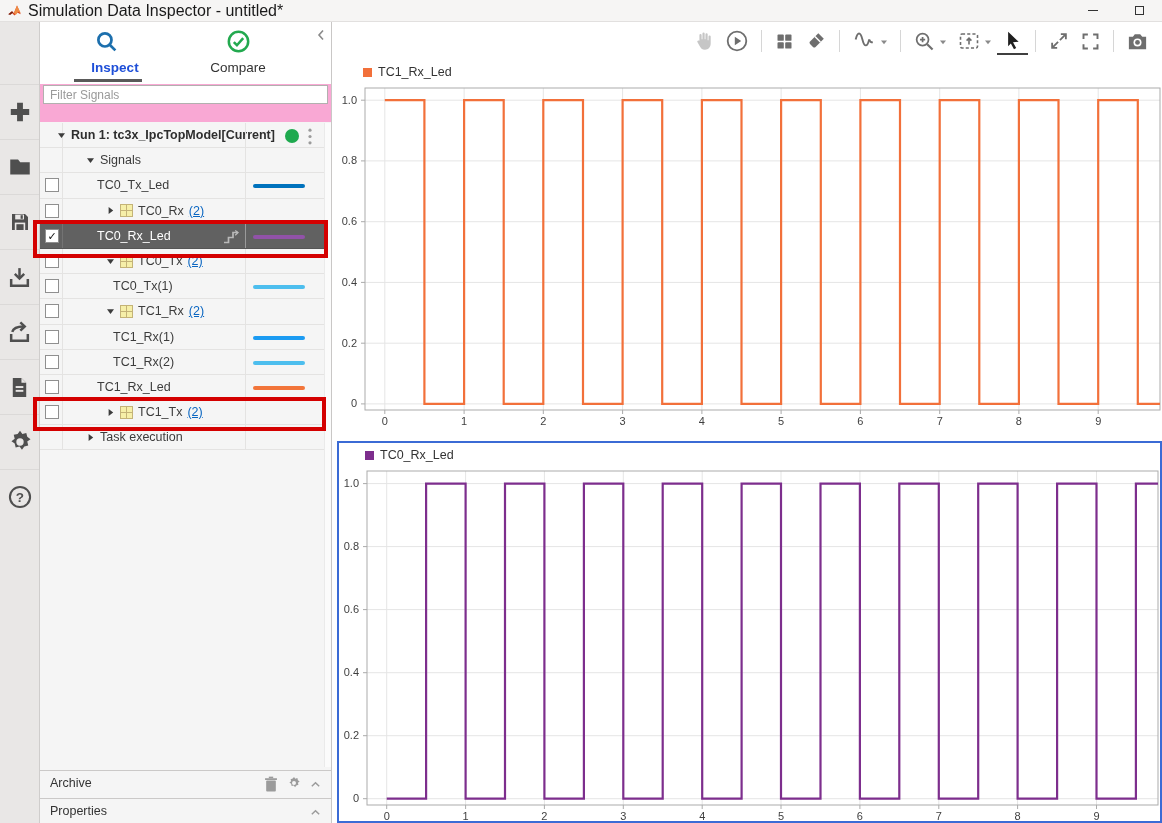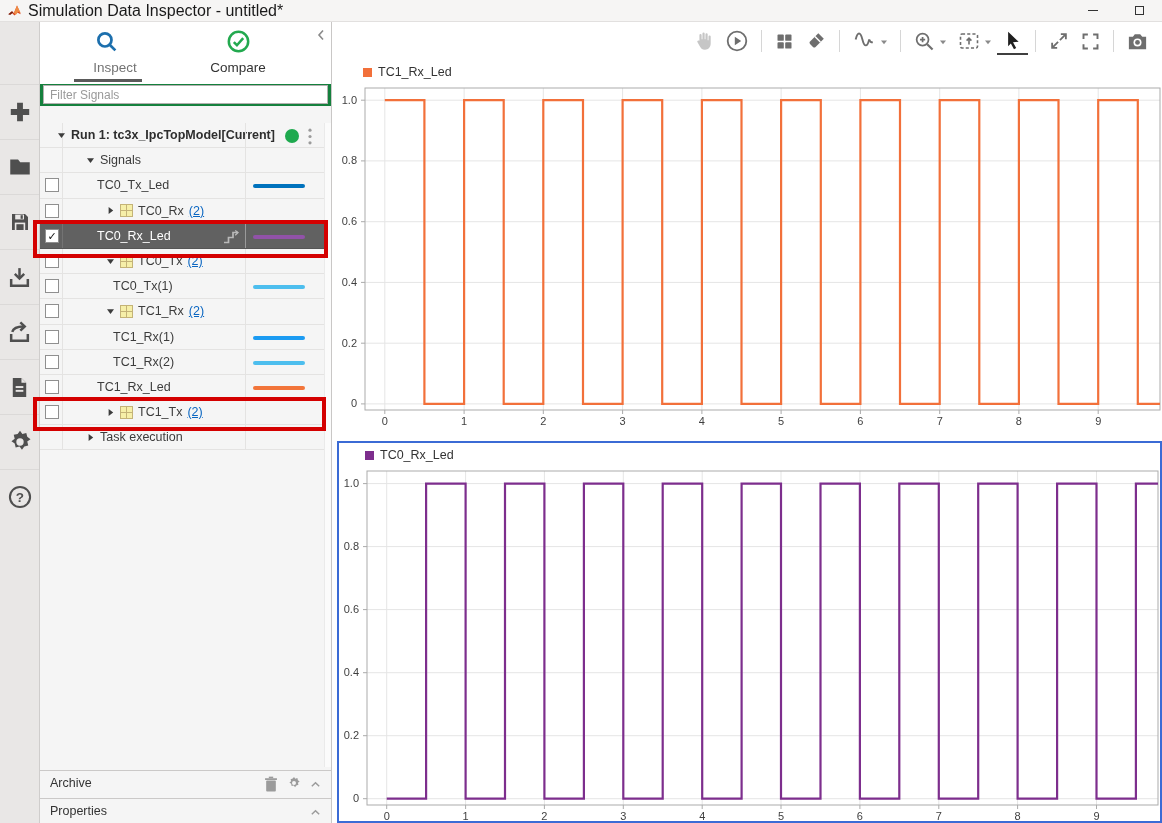--- a/index.html
+++ b/index.html
@@ -18,24 +18,24 @@
 
 .sidebar { position:absolute; left:0; top:22px; width:40px; bottom:0; background:#e9e7e6; border-right:1px solid #cfcdcc; }
 .sidebar .spacer { height:62px; }
 .side-btn { height:55px; display:flex; align-items:center; justify-content:center; color:#4f4f4f; border-top:1px solid #dbd9d8; cursor:pointer; }
 
 
 .panel { position:absolute; left:40px; top:22px; width:292px; bottom:0; background:#f5f5f5; border-right:1px solid #c9c7c6; }
 .tabs { height:62px; background:#fff; position:relative; display:flex; }
 .tab { width:132px; padding-top:7px; text-align:center; cursor:pointer; }
 .tab .tab-label { display:block; font-size:13.5px; color:#333; margin-top:2px; }
-.tab.active .tab-label { font-weight:normal; color:#737373;margin-left:18px; }
+.tab.active .tab-label { font-weight:bold; color:#1d4ed8;margin-left:18px; }
 .tab-underline { position:absolute; top:57px; left:34px; width:68px; height:3px; background:#5a5a5a; }
 .collapse { position:absolute; right:5px; top:5px; color:#8a8a8a; }
-.filter-wrap { background:#15803d; padding:1px 3px 2px 3px; }
+.filter-wrap { background:#f9a8d4; padding:1px 3px 18px 3px; }
 .filter-wrap input { display:block; width:100%; height:19px; border:1px solid #b2b0af; font-size:12px; padding:0 6px; color:#333; font-family:"Liberation Sans",sans-serif; }
 .filter-wrap input::placeholder { color:#9a9a9a; }
 .thead { height:18px; background:#ededec; border-top:1px solid #dddcdb; border-bottom:1px solid #d5d4d3; position:relative; font-size:10px; color:#5c5c5c; letter-spacing:.3px; }
 .thead span { position:absolute; top:3px; }
 .th-name { left:26px; } .th-line { left:208px; }
 .thead i { position:absolute; top:0; bottom:0; width:1px; background:#d9d8d7; }
 .thead i.d1 { left:22px; } .thead i.d2 { left:205px; }
 
 .rows { position:absolute; left:0; right:7px; top:101px; }
 .scroll-track { position:absolute; right:0; top:101px; bottom:56px; width:7px; background:#fbfbfb; border-left:1px solid #eaeaea; }

